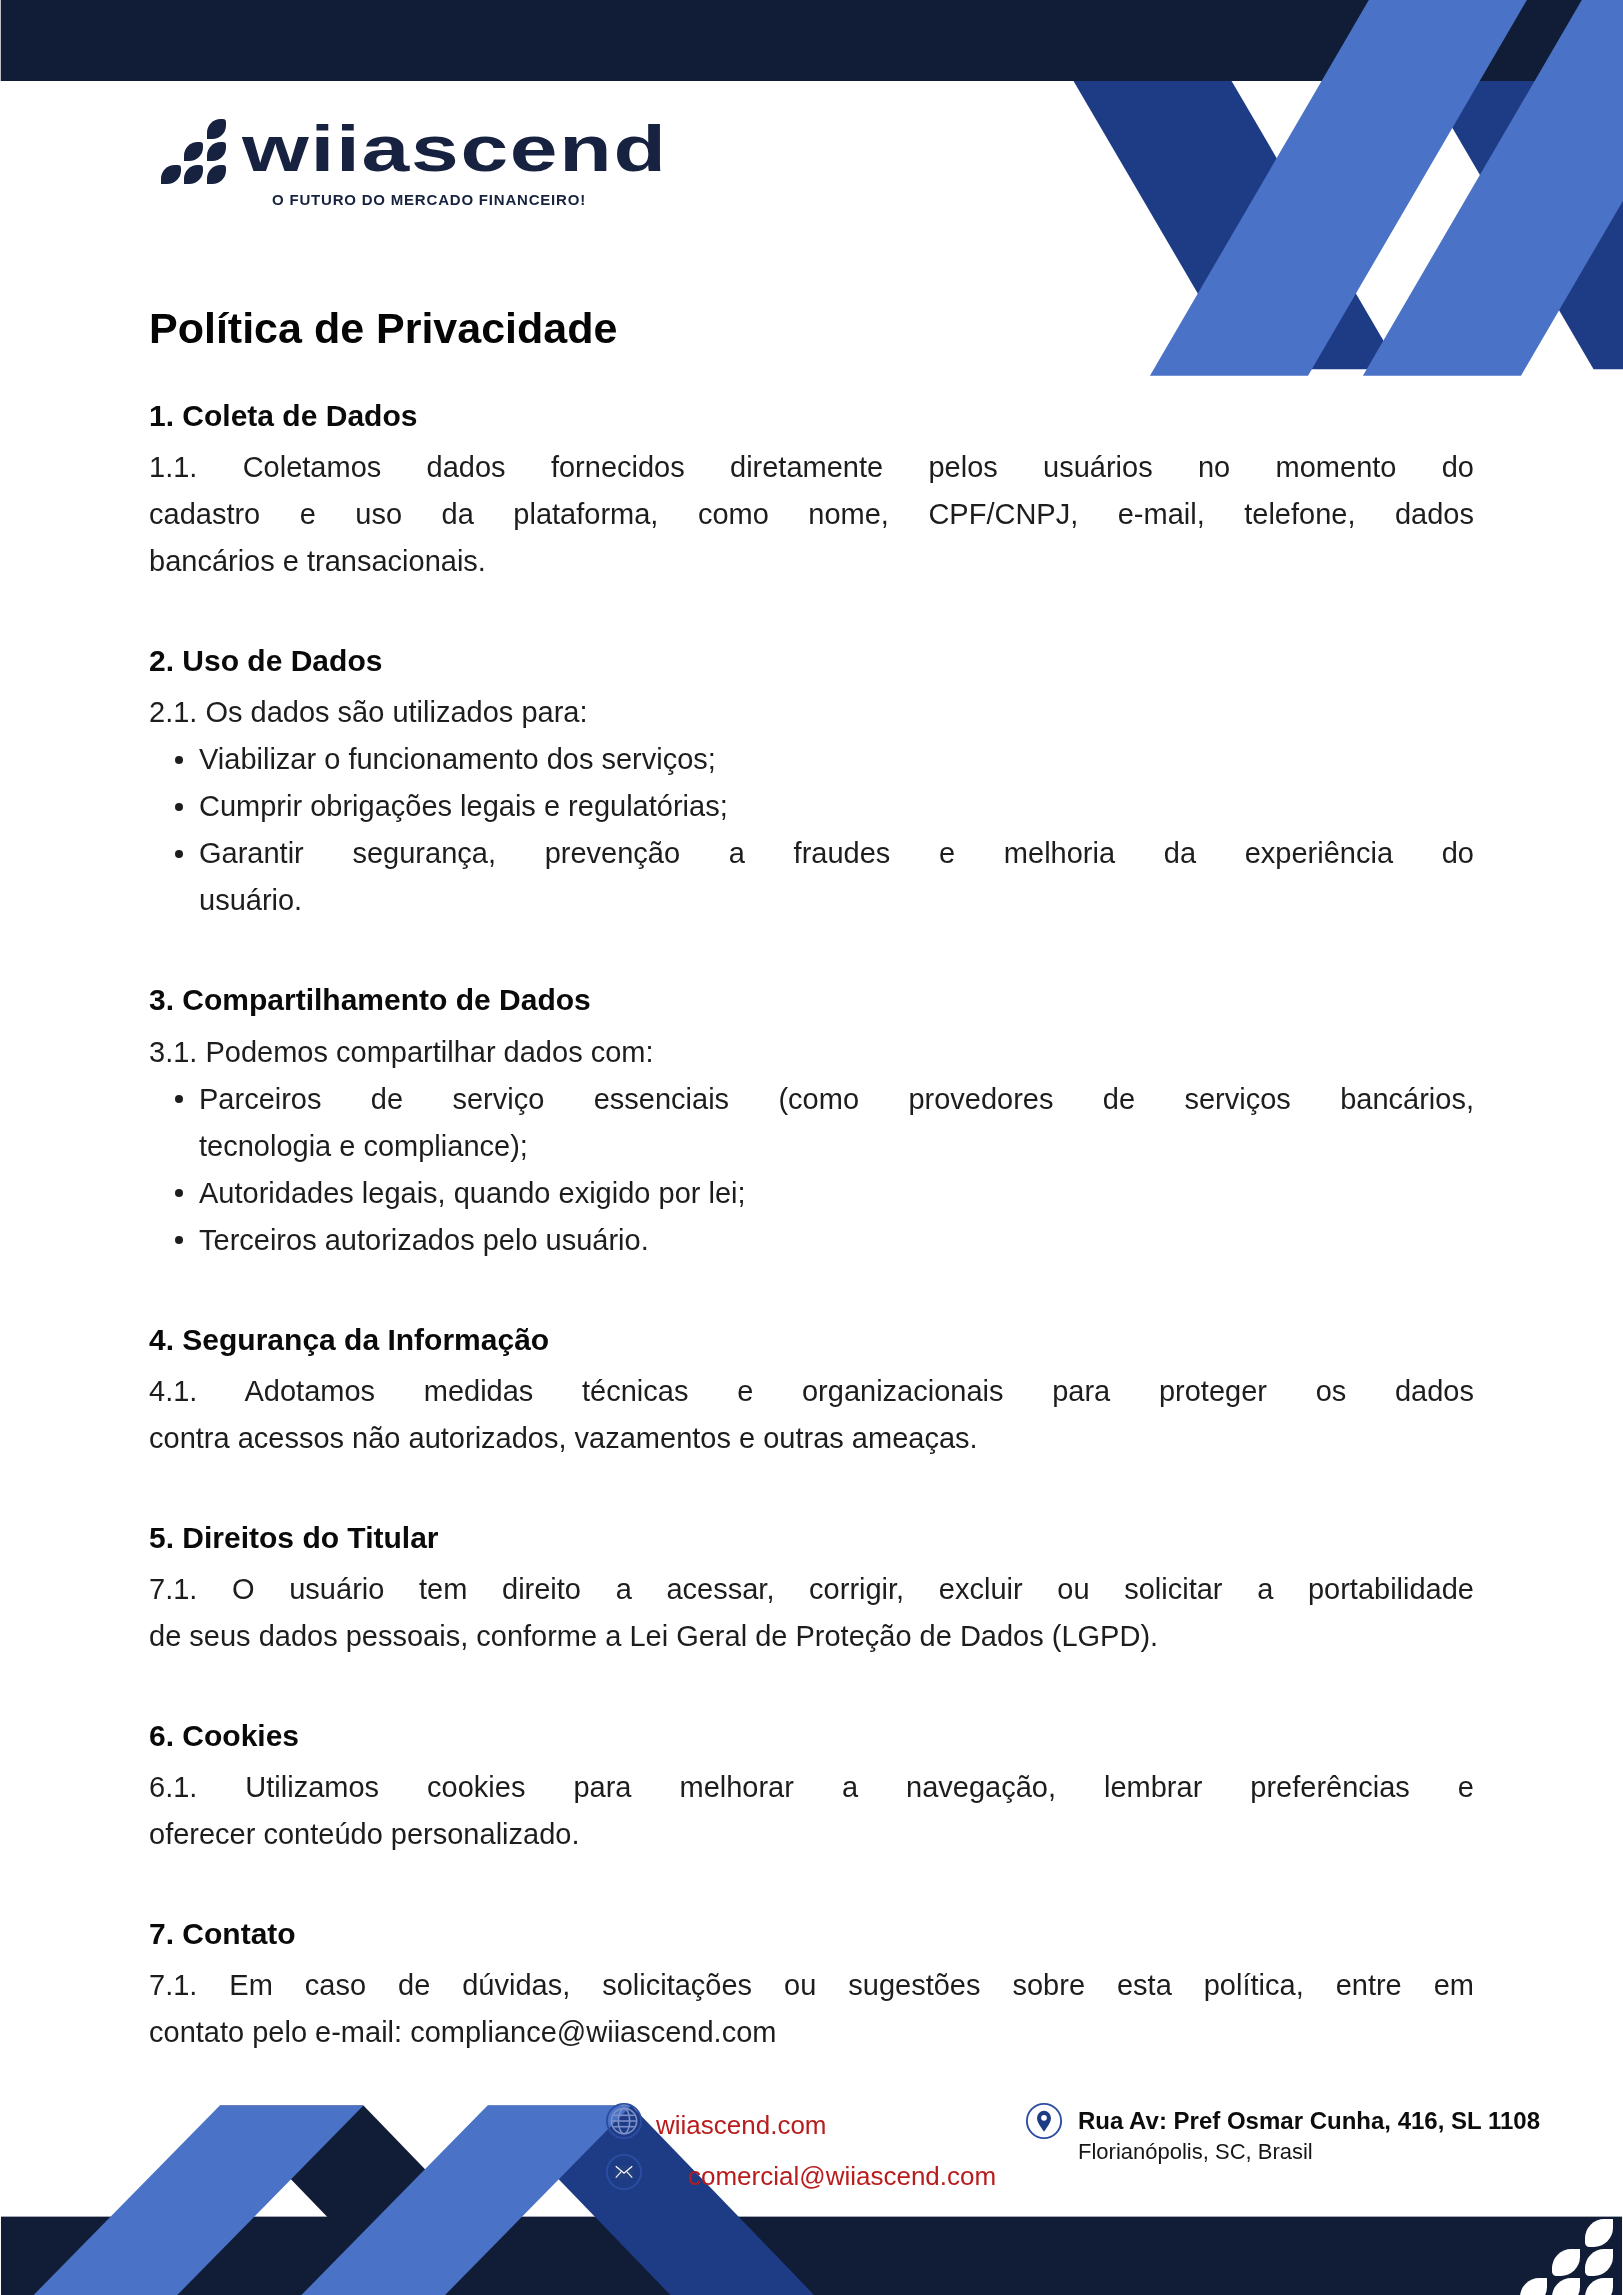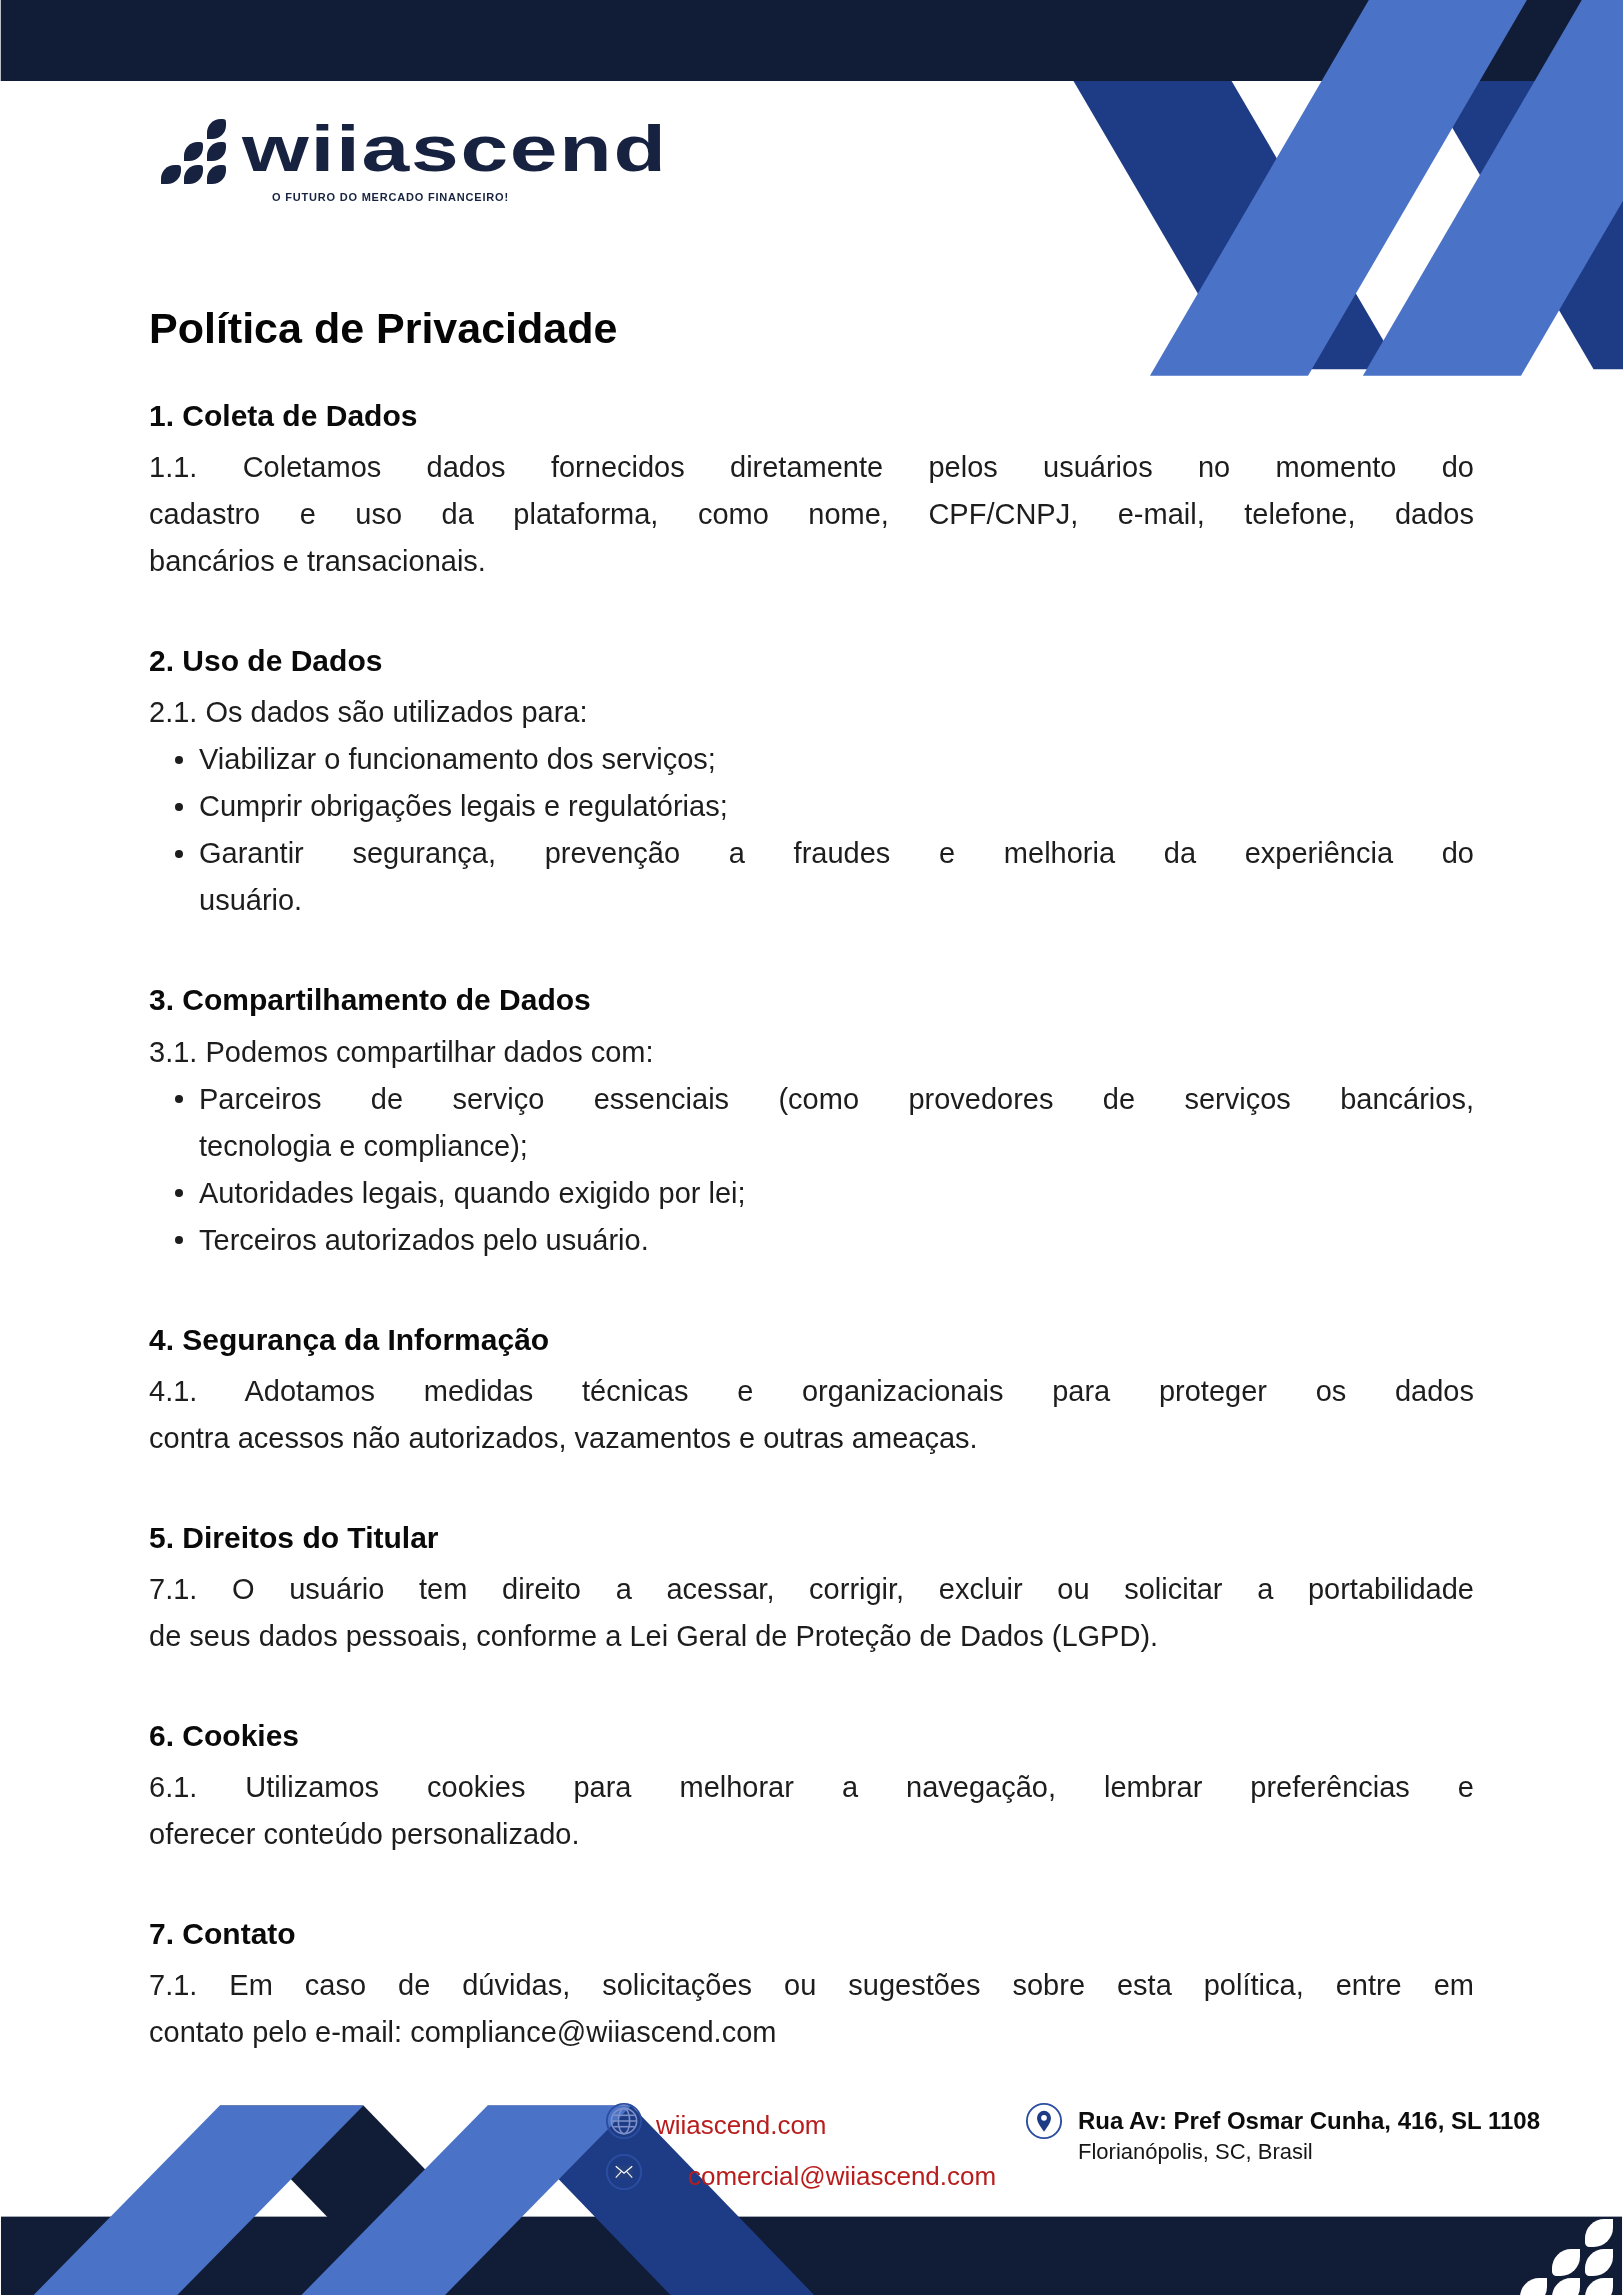--- a/index.html
+++ b/index.html
@@ -15,21 +15,21 @@
   .logo-row{display:flex;align-items:flex-start;}
   .logo-mark{display:flex;align-items:flex-end;gap:3.3px;}
   .logo-col{display:flex;flex-direction:column;gap:3.3px;}
   .leaf{width:19.6px;height:19.6px;background:#16223f;border-radius:70% 16% 70% 0;}
   .leaf.white{background:#ffffff;width:27.5px;height:27.5px;border-radius:70% 0 70% 16%;}
   .logo-text{
     font-size:65px;font-weight:bold;color:#16223f;line-height:60px;margin-left:15.7px;
     letter-spacing:1.3px;transform:scaleX(1.32);transform-origin:left bottom;
   }
   .logo-tagline{
-    margin-left:111px;margin-top:6.5px;font-size:11px;font-weight:bold;color:#16223f;letter-spacing:0.8px;
+    margin-left:111px;margin-top:6.5px;font-size:15px;font-weight:bold;color:#16223f;letter-spacing:0.8px;
   }
   
   .doc{position:absolute;left:149px;right:149px;top:302px;}
   h1.page-title{font-size:43px;line-height:52px;font-weight:bold;color:#050505;margin:0 0 42px 0;}
   .policy-section + .policy-section{margin-top:56px;}
   h2.section-heading{font-size:30px;line-height:39px;font-weight:bold;color:#0a0a0a;margin:0 0 9.2px 0;}
   .paragraph-line{font-size:29px;line-height:47px;text-align:left;}
   .paragraph-line.j{text-align:justify;text-align-last:justify;}
   ul.bullet-list{list-style:none;margin:0;padding:0;}
   ul.bullet-list li{position:relative;padding-left:50px;}

